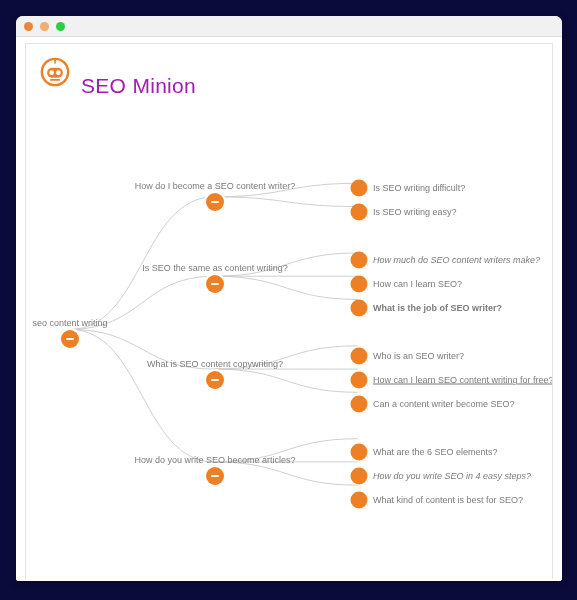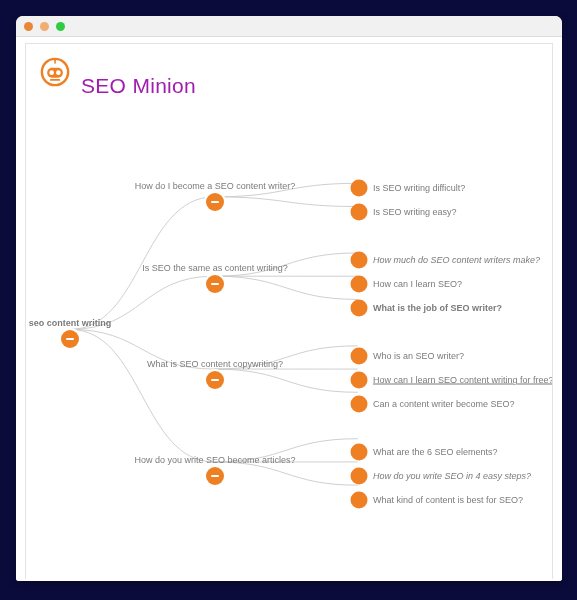--- a/index.html
+++ b/index.html
@@ -214,20 +214,20 @@
               <div class="lbl right" style="left: 347px; top: 432px; font-style: italic;">How do you write SEO in 4 easy steps?</div>
               <div class="node leaf" style="left: 333px; top: 456px;"></div>
               <div class="lbl right" style="left: 347px; top: 456px;">What kind of content is best for SEO?</div>
               <div class="node branch" style="left: 189px; top: 432px;">
                 <span class="minus"></span>
               </div>
               <div class="lbl above" style="left: 189px; top: 421px;">How do you write SEO become articles?</div>
               <div class="node root" style="left: 44px; top: 295px;">
                 <span class="minus"></span>
               </div>
-              <div class="lbl above" style="left: 44px; top: 284px; font-weight: bold;">seo content writing</div>
+              <div class="lbl above" style="left: 44px; top: 284px;">seo content writing</div>
             </div>
         </div>
 
       </div>
     </div>
   </div>
 </div>
 
 </body></html>

